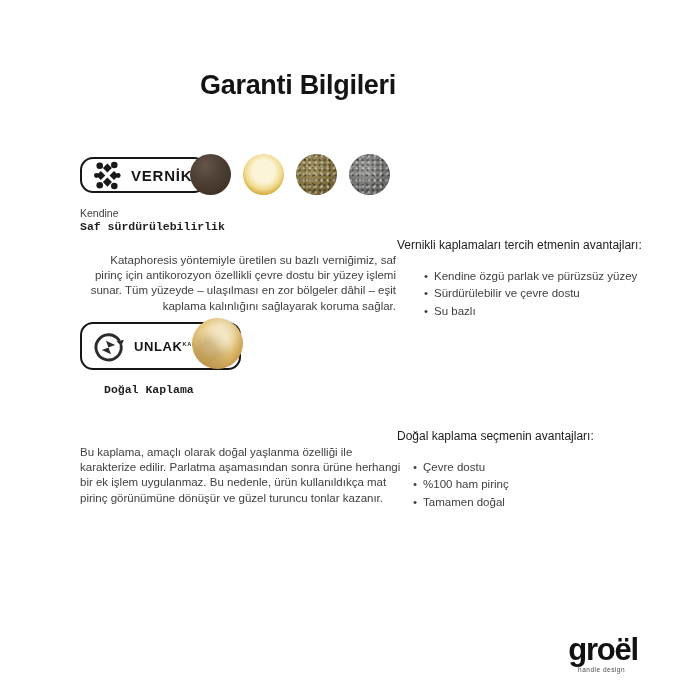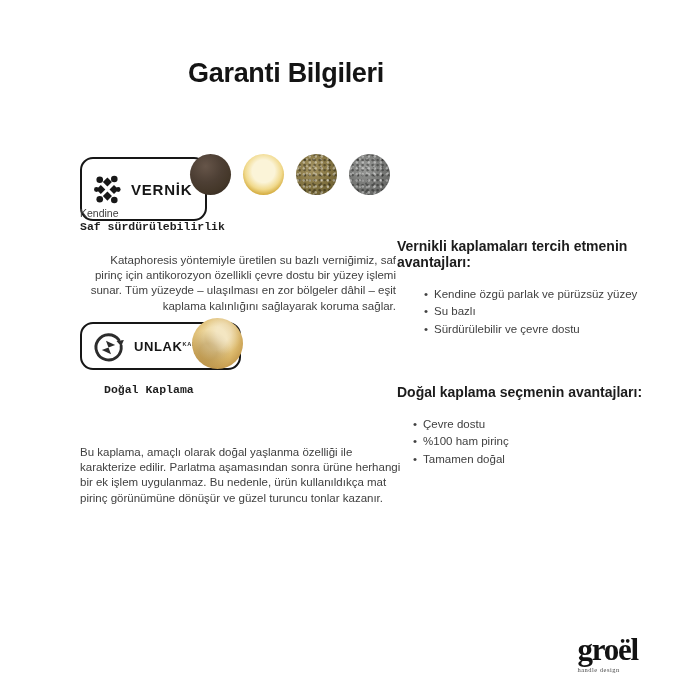--- a/index.html
+++ b/index.html
@@ -3,28 +3,28 @@
 <meta charset="utf-8">
 <style>
   html,body{margin:0;padding:0;background:#ffffff;}
   .canvas{
     position:relative;width:700px;height:700px;background:#ffffff;overflow:hidden;
     font-family:"Liberation Sans",sans-serif;color:#3f3f3f;
   }
   
   .page-title{
     position:absolute;top:54px;left:0;width:564px;text-align:center;
-    font-size:27px;font-weight:700;letter-spacing:-.3px;color:#141414;margin:4px;
+    font-size:27px;font-weight:700;letter-spacing:-.3px;color:#141414;margin:16px;
   }
   
   .badge{
     position:absolute;display:flex;align-items:center;
     border:2.5px solid #161616;border-radius:13px;background:#fff;box-sizing:border-box;
   }
-  .badge-vernik{left:80px;top:157px;height:64px;padding:0 13px 0 9px;gap:7px;}
+  .badge-vernik{left:80px;top:157px;height:36px;padding:0 13px 0 9px;gap:7px;}
   .badge-unlak{left:80px;top:322px;height:48px;padding:0 13px 0 9px;gap:8px;}
   .badge-label{font-size:15px;font-weight:700;letter-spacing:.8px;color:#161616;}
   .badge-stack{display:flex;flex-direction:row;line-height:1;}
   .badge-stack .badge-label{font-size:13px;letter-spacing:.6px;}
   .badge-sublabel{font-size:5.6px;font-weight:700;letter-spacing:.7px;color:#2a2a2a;margin-top:2.5px;}
   .badge svg{display:block;}
   
   .swatch-row{position:absolute;left:190px;top:154px;display:flex;gap:12px;}
   .swatch{width:41px;height:41px;border-radius:50%;}
   .swatch-matte{
@@ -52,27 +52,27 @@
   
   .kicker{position:absolute;left:80px;top:207px;font-size:10.5px;color:#3c3c3c;}
   .subhead{position:absolute;font-size:11.5px;font-weight:700;color:#1e1e1e;font-family:Liberation Mono, monospace;}
   .subhead-1{left:80px;top:220px;}
   .subhead-2{left:80px;top:383px;margin-left:24px;}
   .body-par{position:absolute;left:80px;width:316px;font-size:11.5px;line-height:1.34;color:#404040;}
   .body-par-1{top:241px;text-align:right;}
   .body-par-2{top:433px;width:322px;}
   .adv{position:absolute;left:397px;width:258px;font-size:11.5px;color:#404040;}
   .adv-1{top:238px;}
-  .adv-2{top:384px;}
-  .adv-heading{font-weight:700;color:#1c1c1c;margin:0 8px 2px 0;font-size:14px;}
+  .adv-2{top:429px;}
+  .adv-heading{font-weight:400;color:#1c1c1c;margin:0 8px 2px 0;font-size:12px;}
   .adv ul{margin:16px;padding:0;list-style:none;line-height:1.52;}
   .adv li::before{content:"\2022";margin-right:6px;color:#404040;}
   .adv-1 ul{padding-left:11px;}
   
-  .logo-block{position:absolute;right:62px;top:634px;text-align:left;font-family:Liberation Serif, serif;}
+  .logo-block{position:absolute;right:62px;top:634px;text-align:center;}
   .logo-word{font-size:31px;font-weight:700;letter-spacing:-1.2px;color:#121212;line-height:1;}
   .logo-tagline{font-size:6.5px;letter-spacing:.5px;color:#4a4a4a;margin-top:1px;padding-right:3px;}
 </style>
 </head>
 <body>
 
 <div class="canvas">
 
   <h1 class="page-title">Garanti Bilgileri</h1>
 
@@ -104,22 +104,22 @@
   </div>
 
   <div class="kicker">Kendine</div>
   <div class="subhead subhead-1">Saf sürdürülebilirlik</div>
   <p class="body-par body-par-1">Kataphoresis yöntemiyle üretilen su bazlı verniğimiz, saf pirinç için antikorozyon özellikli çevre dostu bir yüzey işlemi sunar. Tüm yüzeyde – ulaşılması en zor bölgeler dâhil – eşit kaplama kalınlığını sağlayarak koruma sağlar.</p>
 
   <div class="adv adv-1">
     <p class="adv-heading">Vernikli kaplamaları tercih etmenin avantajları:</p>
     <ul>
       <li>Kendine özgü parlak ve pürüzsüz yüzey</li>
+      <li>Sürdürülebilir ve çevre dostu</li>
       <li>Su bazlı</li>
-      <li>Sürdürülebilir ve çevre dostu</li>
     </ul>
   </div>
 
   <div class="badge badge-unlak">
     <span>
       <svg width="35" height="35" viewBox="0 0 36 36" xmlns="http://www.w3.org/2000/svg">
         <path d="M 28.6 11.2 A 13 13 0 1 0 31 17.2" fill="none" stroke="#2c2c2c" stroke-width="3" stroke-linecap="round"></path>
         <polygon points="31,17.8 26.2,12.4 33.8,11.4" fill="#2c2c2c"></polygon>
         <g transform="rotate(24 18 19)" fill="#2c2c2c">
           <polygon points="12.8,13.8 23.2,13.8 18,19"></polygon>

